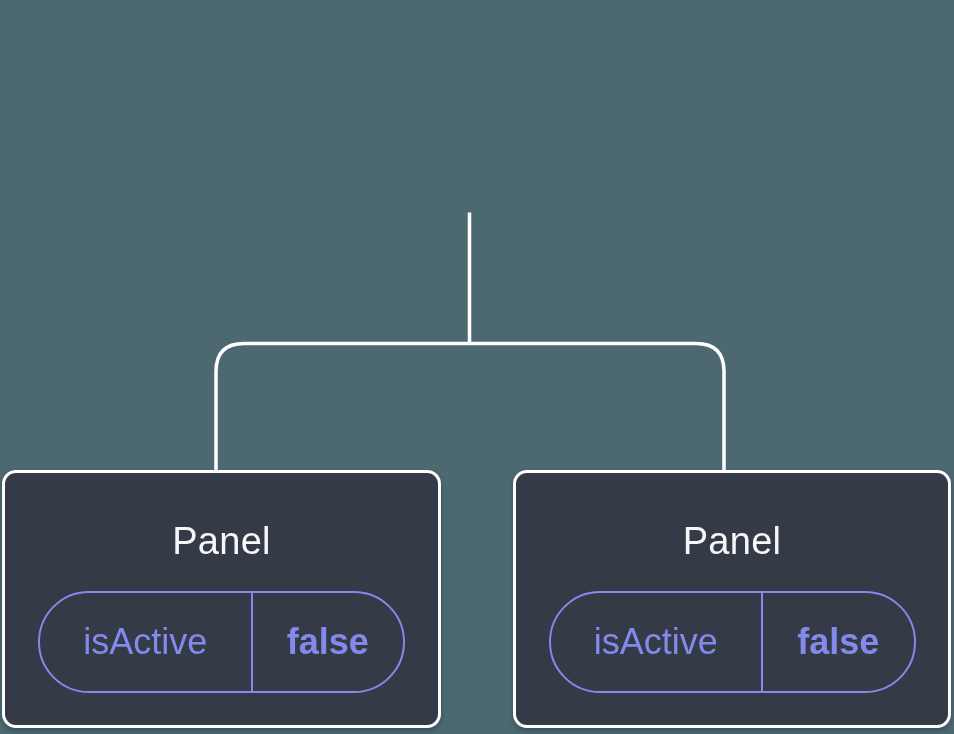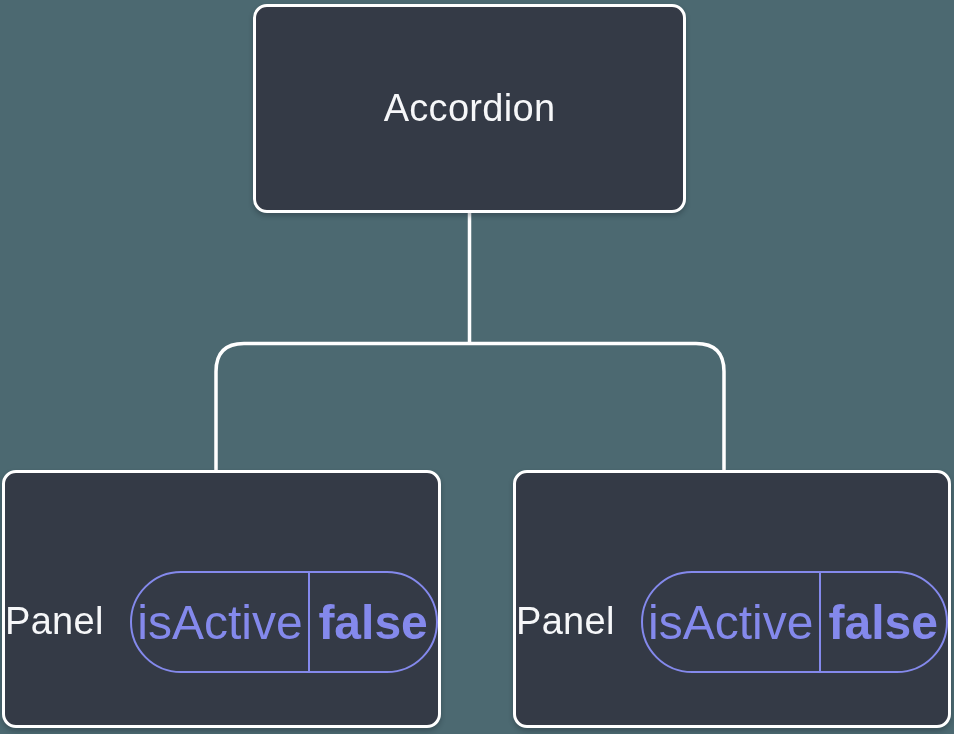--- a/index.html
+++ b/index.html
@@ -54,37 +54,37 @@
     width: 433px; height: 209px;
     display: flex;
     align-items: center;
     justify-content: center;
   }
 
   .node-panel {
     top: 470px;
     width: 439px; height: 258px;
     display: flex;
-    flex-direction: row;
+    flex-direction: column;
     align-items: center;
     padding-top: 46px;
     gap: 26px;
   }
   .node-panel-left  { left: 2px; }
   .node-panel-right { left: 513px; width: 438px; }
 
   .prop-pill {
     width: 367px;
     height: 102px;
     border: 2px solid var(--color-accent);
     border-radius: 51px;
     display: flex;
     align-items: stretch;
     color: var(--color-accent);
-    font-size: 48px;
+    font-size: 36px;
   }
   .pill-cell {
     display: flex;
     align-items: center;
     justify-content: center;
   }
   .pill-name  { width: 58%; }
   .pill-value {
     width: 42%;
     border-left: 2px solid var(--color-accent);
@@ -94,23 +94,20 @@
 </head>
 <body>
 
 <div class="canvas">
 
   <svg class="connectors" viewBox="0 0 954 734" aria-hidden="true">
     <path d="M469.5,212.5 L469.5,345"></path>
     <path d="M216,471 L216,371.5 Q216,343.5 244,343.5 L696,343.5 Q724,343.5 724,371.5 L724,471"></path>
   </svg>
 
-  <div class="node node-root">
-    <div class="node-title">Accordion</div>
-  </div>
 
   <div class="node node-panel node-panel-left">
     <div class="node-title">Panel</div>
     <div class="prop-pill">
       <div class="pill-cell pill-name">isActive</div>
       <div class="pill-cell pill-value">false</div>
     </div>
   </div>
 
   <div class="node node-panel node-panel-right">

